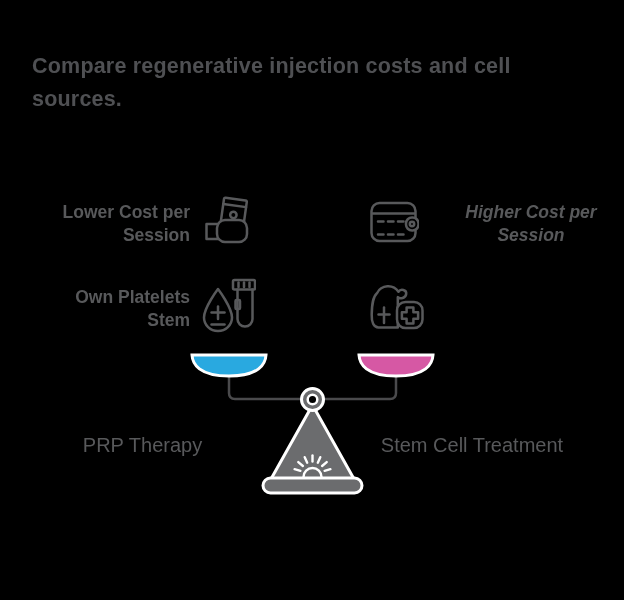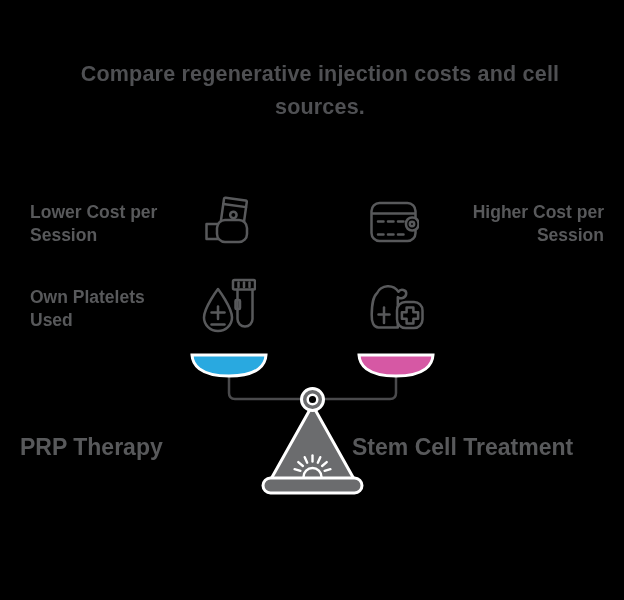--- a/index.html
+++ b/index.html
@@ -1,43 +1,43 @@
 <!DOCTYPE html>
 <html><head>
 <meta charset="utf-8">
 <style>
   html,body{margin:0;padding:0;background:#000;}
   .canvas{
     position:relative;width:624px;height:600px;background:#000;overflow:hidden;
     font-family:"Liberation Sans", sans-serif;
   }
   .title{
-    position:absolute;top:50px;left:32px;width:560px;margin:8px;
-    text-align:center;font-size:21.5px;line-height:33px;font-weight:700;
+    position:absolute;top:50px;left:32px;width:560px;margin:0;
+    text-align:left;font-size:21.5px;line-height:33px;font-weight:700;
     color:#4f5053;letter-spacing:.2px;
   }
   .feature-text{
     position:absolute;font-size:17.5px;line-height:23px;font-weight:700;color:#58595b;
   }
-  .ft-l{width:160px;left:30px;text-align:left;}
-  .ft-r{width:170px;left:434px;text-align:right;}
+  .ft-l{width:160px;left:30px;text-align:right;}
+  .ft-r{width:170px;left:446px;text-align:center;font-style:italic;}
   .row1{top:201px;} .row2{top:286px;}
   .icon{position:absolute;}
   .icon path,.icon rect,.icon circle,.icon line{
     stroke:#58595b;stroke-width:2.5;fill:none;stroke-linecap:round;stroke-linejoin:round;
   }
   .icon .fillbg{fill:#000;}
   .scale-svg{position:absolute;left:148px;top:347px;}
   .pan{stroke:#ffffff;stroke-width:3;}
   .beam{stroke:#4a4a4c;stroke-width:2.5;fill:none;}
   .pedestal{fill:#6b6c6e;stroke:#ffffff;stroke-width:3;stroke-linejoin:round;}
   .pivot-hole{fill:#000;stroke:#ffffff;stroke-width:2.5;}
   .lamp{stroke:#ffffff;stroke-width:2.4;fill:none;stroke-linecap:round;}
   .side-label{
-    position:absolute;top:434px;font-size:23px;font-weight:700;color:#58595b;text-align:left;
+    position:absolute;top:434px;font-size:20px;font-weight:400;color:#58595b;text-align:center;
   }
   .lbl-l{left:20px;width:245px;}
   .lbl-r{left:352px;width:240px;}
 </style>
 </head>
 <body>
 
 <div class="canvas">
 
   <h1 class="title">Compare regenerative injection costs and cell sources.</h1>
@@ -56,21 +56,21 @@
   <div class="feature-text ft-r row1">Higher Cost per Session</div>
   <svg class="icon" style="left:369px;top:198px" width="50" height="48" viewBox="0 0 50 48">
     <rect x="2.5" y="5" width="44" height="38" rx="8"></rect>
     <line x1="3.5" y1="15.5" x2="45.5" y2="15.5"></line>
     <line x1="9" y1="23.5" x2="35" y2="23.5" stroke-dasharray="5.5 4.5"></line>
     <line x1="9" y1="36.5" x2="35" y2="36.5" stroke-dasharray="5.5 4.5"></line>
     <rect class="fillbg" x="37" y="19.5" width="12.5" height="13" rx="6"></rect>
     <circle cx="43" cy="26" r="2.2"></circle>
   </svg>
 
-  <div class="feature-text ft-l row2">Own Platelets Used</div>
+  <div class="feature-text ft-l row2">Own Platelets Stem</div>
   <svg class="icon" style="left:202px;top:278px" width="54" height="56" viewBox="0 0 54 56">
     <rect x="31" y="2" width="22" height="9.5" rx="1.5"></rect>
     <line x1="36.5" y1="4.5" x2="36.5" y2="9"></line>
     <line x1="42" y1="4.5" x2="42" y2="9"></line>
     <line x1="47.5" y1="4.5" x2="47.5" y2="9"></line>
     <path d="M35.5,11.5 V41 A7.5,7.5 0 0 0 50.5,41 V11.5"></path>
     <rect x="33.5" y="22" width="4.5" height="9" rx="1"></rect>
     <path class="fillbg" d="M16,11 C16,11 2,29.5 2,39.5 C2,47 8.3,53 16,53 C23.7,53 30,47 30,39.5 C30,29.5 16,11 16,11 Z"></path>
     <path d="M16,28.5 V41"></path>
     <path d="M9.5,34.5 H22.5"></path>

